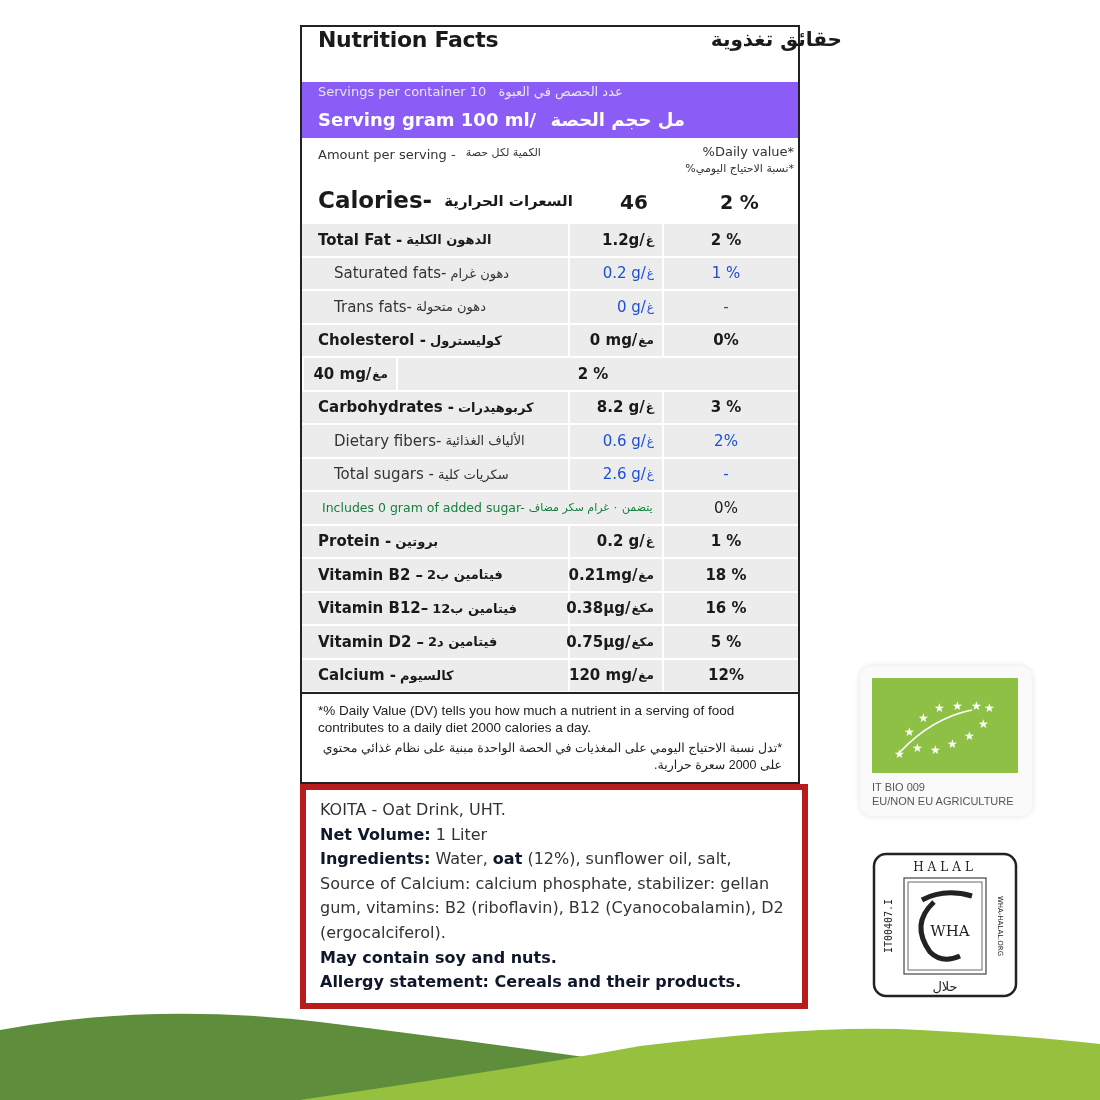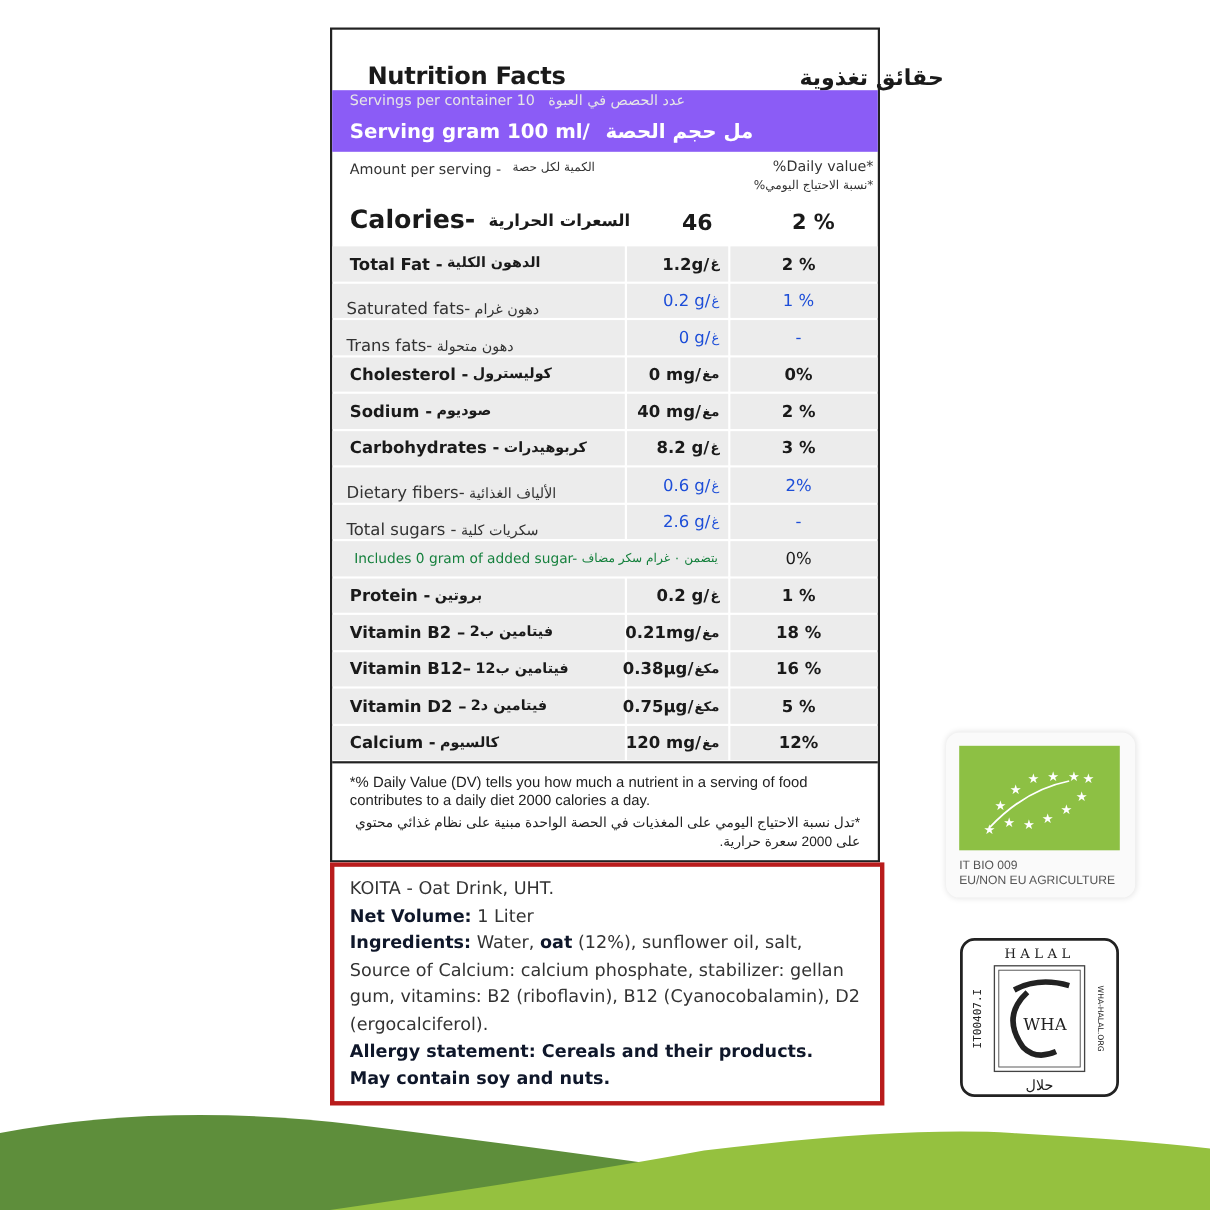--- a/index.html
+++ b/index.html
@@ -7,22 +7,22 @@
     width:1100px; height:1100px; position:relative; overflow:hidden;
     background:#ffffff;
     font-family:"DejaVu Sans", sans-serif;
     color:#1a1a1a;
   }
   .label {
     position:absolute; left:300px; top:25px; width:496px; height:755px;
     border:2px solid #222; background:#fff;
   }
   .title-row {
-    position:absolute; left:16px; top:0; width:556px; height:55px;
-    display:flex; justify-content:space-between; align-items:flex-end;
+    position:absolute; left:0; top:0; width:556px; height:55px;
+    display:flex; justify-content:space-between; align-items:flex-start;
     padding:0 16px; box-sizing:border-box;
   }
   .title-en { font-weight:bold; font-size:22px; letter-spacing:-0.3px; }
   .title-ar { font-weight:bold; font-size:20px; direction:rtl; }
   .band {
     position:absolute; left:0; top:55px; width:496px; height:56px;
     background:#8b5cf6; color:#fff; padding:0 16px; box-sizing:border-box;
   }
   .band .servings { font-size:13px; color:#e6e6e6; position:absolute; top:2px; left:16px; }
   .band .serving-size { font-size:18px; font-weight:bold; position:absolute; top:27px; left:16px; }
@@ -54,36 +54,36 @@
   }
   .row .c-amt {
     width:92px; margin-left:2px; background:#ececec; display:flex; align-items:center; justify-content:flex-end;
     padding-right:8px; box-sizing:border-box; font-size:15px; white-space:nowrap;
   }
   .row .c-dv {
     flex:1; margin-left:2px; background:#ececec; display:flex; align-items:center; justify-content:center;
     font-size:15px; padding-right:10px; box-sizing:border-box;
   }
   .row.bold .c-name, .row.bold .c-amt, .row.bold .c-dv { font-weight:bold; }
-  .row.sub .c-name { padding-left:13px; color:#333;align-items:flex-end; }
+  .row.sub .c-name { padding-left:32px; color:#333; }
   .row.sub .c-amt, .row.sub .c-dv { color:#1d4ed8; }
   .row .ar { font-size:13px; margin-left:4px; }
   .row .unit-ar { font-size:12px; margin-left:1px; }
   .row.wide .c-name { width:360px; font-size:12.5px; padding-left:20px; color:#15803d; }
   .row.wide .ar { font-size:11px; }
   .footnote {
     position:absolute; left:0; top:665px; width:496px; height:90px;
     border-top:2px solid #222; box-sizing:border-box;
     padding:8px 16px 0 16px; font-family:"Liberation Sans", sans-serif;
     font-size:13.5px; line-height:17px; color:#222;
   }
   .footnote .ar { direction:rtl; text-align:right; font-size:12.5px; margin-top:4px; line-height:17px; }
   .ingredients {
     position:absolute; left:300px; top:784px; width:496px; height:213px;
-    border:4px solid #b91c1c; background:#fff; box-sizing:content-box;
+    border:6px solid #b91c1c; background:#fff; box-sizing:content-box;
     padding:0; font-size:16px; color:#333;
   }
   .ingredients .inner { padding:8px 14px; line-height:24.6px; }
   .ingredients b { color:#0f172a; }
   .badge-bio {
     position:absolute; left:860px; top:666px; width:172px; height:150px;
     border-radius:12px; background:#fafafa; box-shadow:0 0 6px rgba(0,0,0,0.12);
   }
   .badge-bio .flag {
     position:absolute; left:12px; top:12px; width:146px; height:95px; background:#8dc044;
@@ -173,24 +173,20 @@
           <span>Cholesterol -</span>
           <span class="ar">كوليسترول</span>
         </div>
         <div class="c-amt">
           <span>0 mg/</span>
           <span class="unit-ar">مغ</span>
         </div>
         <div class="c-dv">0%</div>
       </div>
       <div class="row bold">
-        <div class="c-name">
-          <span>Sodium -</span>
-          <span class="ar">صوديوم</span>
-        </div>
         <div class="c-amt">
           <span>40 mg/</span>
           <span class="unit-ar">مغ</span>
         </div>
         <div class="c-dv">2 %</div>
       </div>
       <div class="row bold">
         <div class="c-name">
           <span>Carbohydrates -</span>
           <span class="ar">كربوهيدرات</span>
@@ -291,22 +287,22 @@
     <div>*% Daily Value (DV) tells you how much a nutrient in a serving of food contributes to a daily diet 2000 calories a day.</div>
     <div class="ar">*تدل نسبة الاحتياج اليومي على المغذيات في الحصة الواحدة مبنية على نظام غذائي محتوي على 2000 سعرة حرارية.</div>
   </div>
 </div>
 
 <div class="ingredients">
   <div class="inner">
     <div>KOITA - Oat Drink, UHT.</div>
     <div><b>Net Volume:</b><span> 1 Liter</span></div>
     <div><b>Ingredients:</b><span> Water, </span><b>oat</b><span> (12%), sunflower oil, salt, Source of Calcium: calcium phosphate, stabilizer: gellan gum, vitamins: B2 (riboflavin), B12 (Cyanocobalamin), D2 (ergocalciferol).</span></div>
+    <div><b>May contain soy and nuts.</b></div>
     <div><b>Allergy statement: Cereals and their products.</b></div>
-    <div><b>May contain soy and nuts.</b></div>
   </div>
 </div>
 
 <div class="badge-bio">
   <div class="flag">
     <svg width="146" height="95" viewBox="0 0 146 95">
       <path d="M28 74 Q60 40 100 32" stroke="#fff" stroke-width="1.6" fill="none"></path>
       <g fill="#fff" font-family="DejaVu Sans, sans-serif" font-size="12">
         <text x="22" y="80">★</text>
           <text x="40" y="74">★</text>

